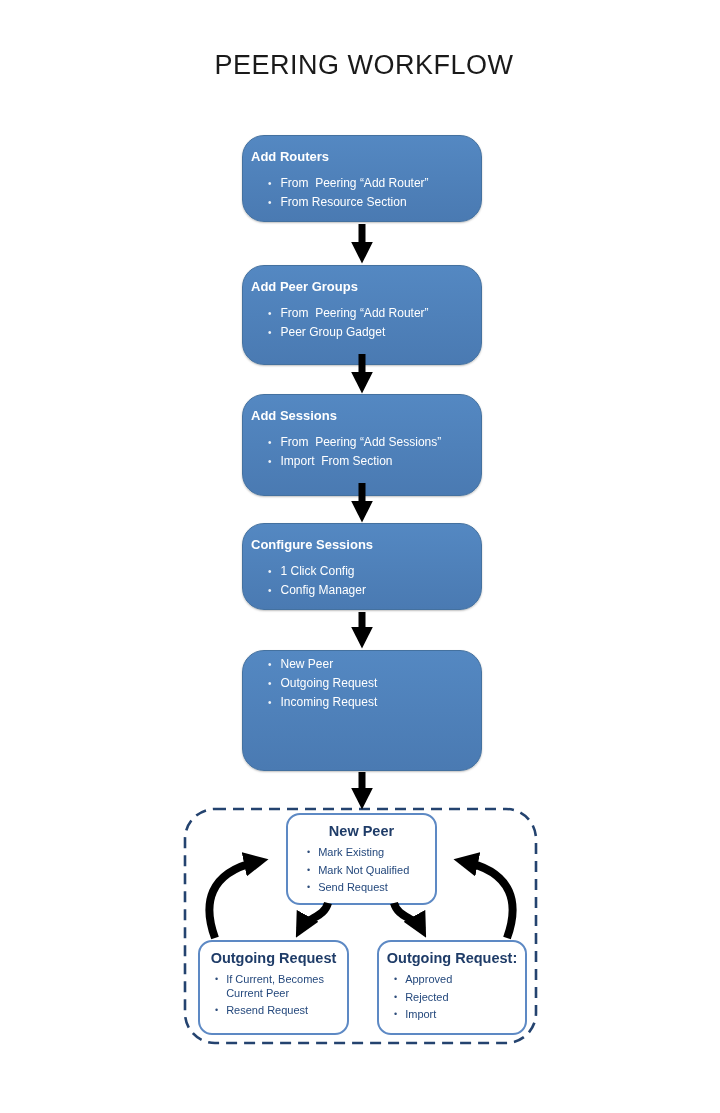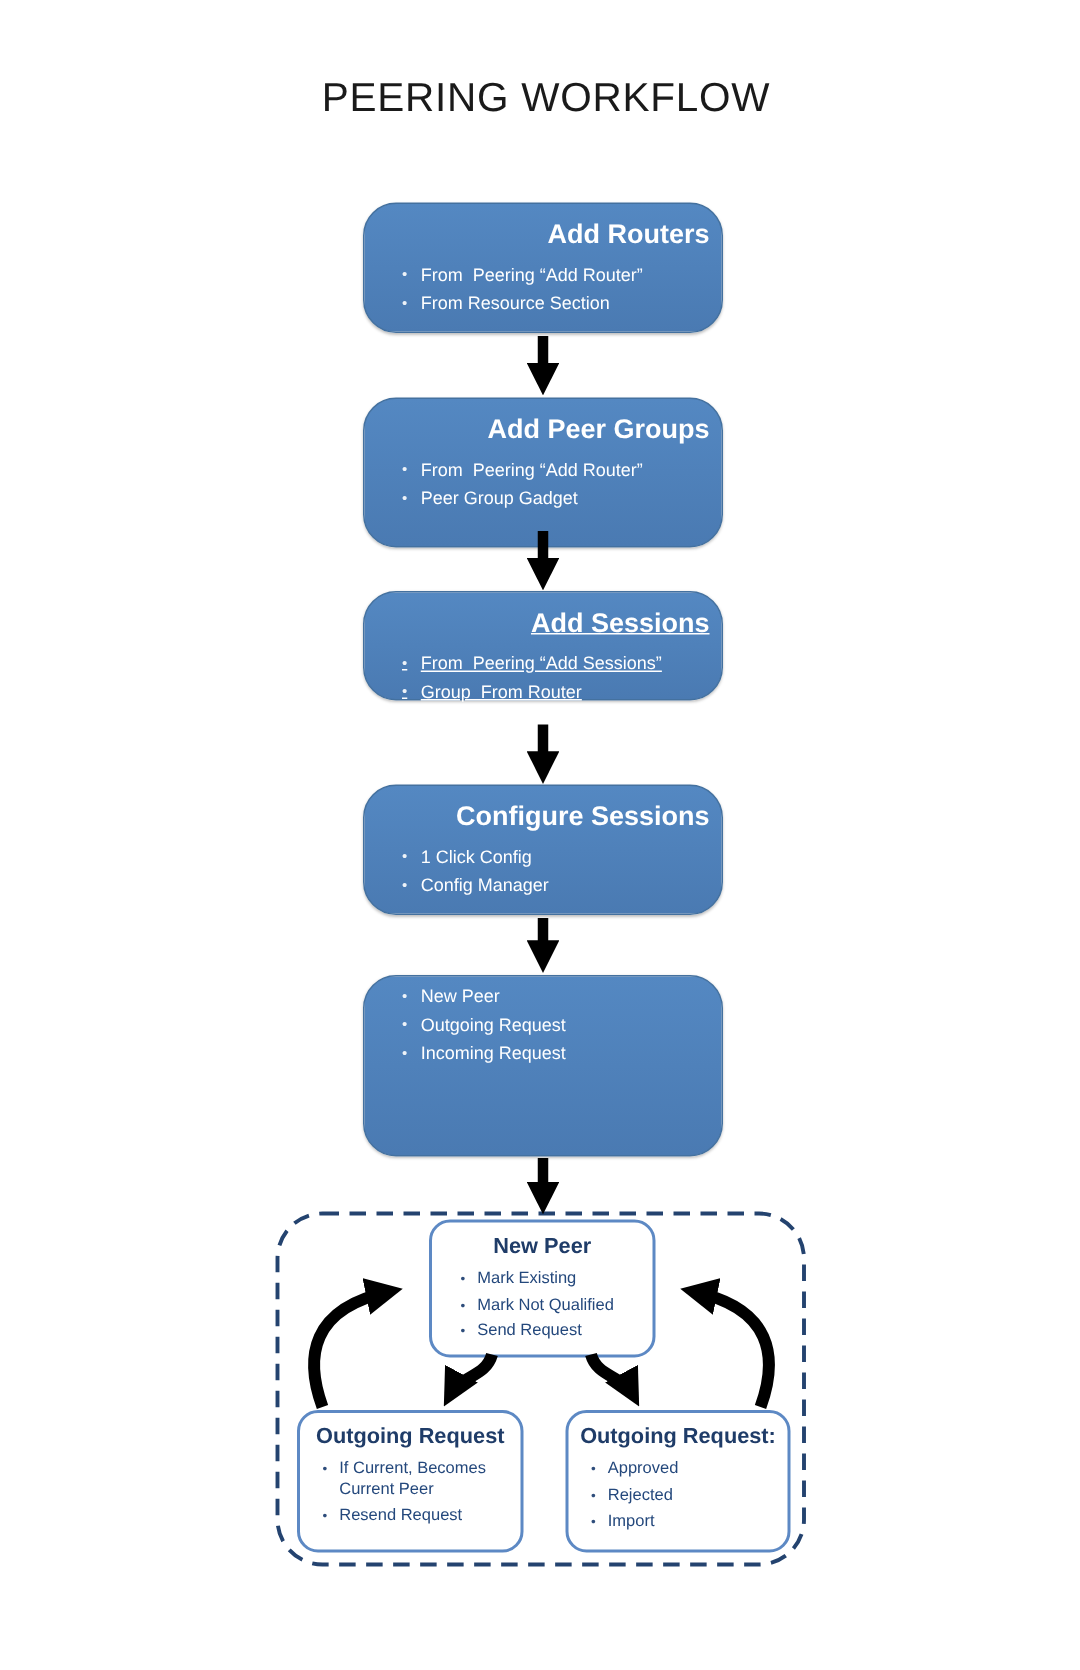--- a/index.html
+++ b/index.html
@@ -14,21 +14,21 @@
   }
   
   .bluebox{
     position:absolute;left:242px;width:240px;box-sizing:border-box;
     background:linear-gradient(180deg,#5488c2,#4a7ab2);
     border:1px solid #44719f;border-radius:22px;
     box-shadow:0 1px 2px rgba(0,0,0,0.25);
     color:#ffffff;
   }
   .bluebox .hd{
-    margin-top:9px;text-align:right;font-weight:700;font-size:18px;
+    margin-top:9px;text-align:left;font-weight:700;font-size:13px;
     padding:0 8px;line-height:23px;
   }
   .bluebox .hd.narrow{padding:0 36px;}
   .bluebox .bullets{margin-top:8px;padding-left:25px;}
   .bullet-row{display:flex;align-items:flex-start;margin-bottom:4px;}
   .bluebox .bullet-row .dot{
     color:rgba(255,255,255,0.9);font-size:10px;line-height:15px;margin-right:9px;
   }
   .bluebox .bullet-row .txt{
     font-size:12px;line-height:15px;white-space:pre-wrap;
@@ -80,30 +80,30 @@
         <span class="dot">•</span>
         <span class="txt">From  Peering “Add Router”</span>
       </div>
     <div class="bullet-row">
         <span class="dot">•</span>
         <span class="txt">Peer Group Gadget</span>
       </div>
   </div>
 </div>
 
-<div class="bluebox" style="top:394px;height:73px;text-decoration:underline;">
+<div class="bluebox" style="top:394px;height:102px;">
   <div class="hd">Add Sessions</div>
   <div class="bullets">
     <div class="bullet-row">
         <span class="dot">•</span>
         <span class="txt">From  Peering “Add Sessions”</span>
       </div>
     <div class="bullet-row">
         <span class="dot">•</span>
-        <span class="txt">Group  From Router</span>
+        <span class="txt">Import  From Section</span>
       </div>
   </div>
 </div>
 
 <div class="bluebox" style="top:523px;height:87px;">
   <div class="hd">Configure Sessions</div>
   <div class="bullets">
     <div class="bullet-row">
         <span class="dot">•</span>
         <span class="txt">1 Click Config</span>

